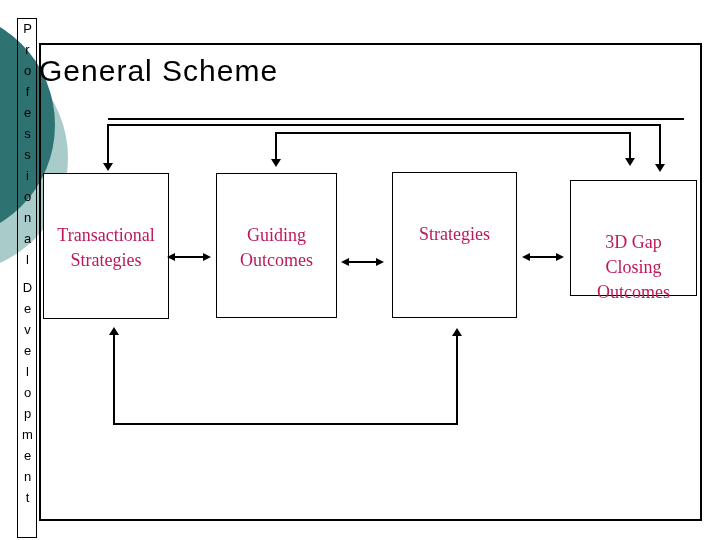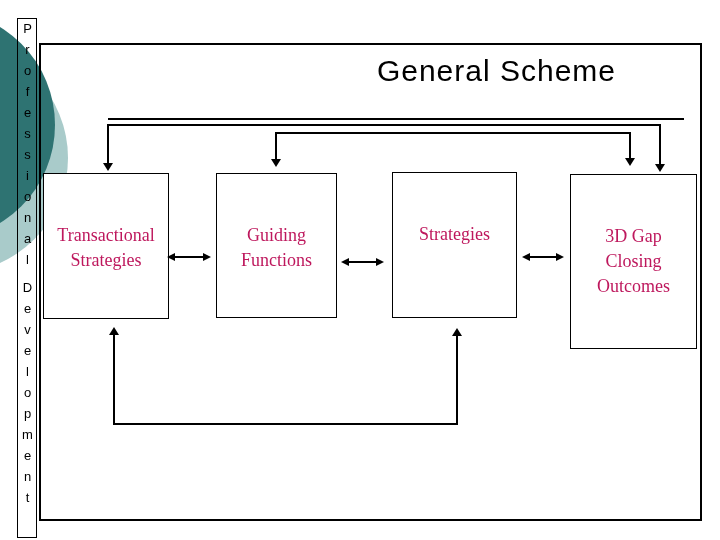--- a/index.html
+++ b/index.html
@@ -18,21 +18,21 @@
          text-orientation:upright;font-size:13px;line-height:20px;
          letter-spacing:6px;color:#000;}
   #vtext-top{top:21px;}
   #vtext-bottom{top:280px;}
 
   
   #frame{position:absolute;left:39px;top:43px;width:663px;height:478px;
          border:2px solid #000;box-sizing:border-box;}
 
   
-  #title{position:absolute;left:39px;top:54px;width:577px;text-align:right;
+  #title{position:absolute;left:39px;top:54px;width:577px;text-align:left;
          font-size:30px;letter-spacing:1px;color:#000;}
   .hline{position:absolute;background:#000;height:1.5px;}
   #title-underline{left:108px;top:118px;width:576px;}
 
   
   #rail-a{left:108px;top:124px;width:552px;}
   #rail-b{left:276px;top:132px;width:355px;}
   .vline{position:absolute;background:#000;width:2px;}
 
   
@@ -43,21 +43,21 @@
   .tri-right{border-top:4px solid transparent;border-bottom:4px solid transparent;border-left:8px solid #000;}
 
   
   .fbox{position:absolute;border:1.5px solid #000;box-sizing:border-box;background:#fff;
         text-align:center;}
   .fbox .lbl{display:block;padding-top:49px;font-family:Liberation Serif, serif;
         font-size:18px;line-height:25px;color:#be185d;white-space:pre-line;}
   #box-1{left:43px;top:173px;width:126px;height:146px;}
   #box-2{left:216px;top:173px;width:121px;height:145px;}
   #box-3{left:392px;top:172px;width:125px;height:146px;}
-  #box-4{left:570px;top:174px;width:127px;height:175px;}
+  #box-4{left:570px;top:180px;width:127px;height:116px;}
 
   
   .harrow{position:absolute;height:8px;}
   .harrow .bar{position:absolute;left:5px;right:5px;top:3px;height:2px;background:#000;}
   .harrow .tri-left{left:0;top:0;}
   .harrow .tri-right{right:0;top:0;}
   #arrow-12{left:167px;top:253px;width:44px;}
   #arrow-23{left:341px;top:258px;width:43px;}
   #arrow-34{left:522px;top:253px;width:42px;}
 </style>
@@ -89,21 +89,21 @@
   <span class="tri tri-down" style="left:271px;top:159px;"></span>
   <div class="vline" style="left:629px;top:132px;height:27px;"></div>
   <span class="tri tri-down" style="left:625px;top:158px;"></span>
 
   <div class="fbox" id="box-1">
     <span class="lbl">Transactional
 Strategies</span>
   </div>
   <div class="fbox" id="box-2">
     <span class="lbl">Guiding
-Functions</span>
+Outcomes</span>
   </div>
   <div class="fbox" id="box-3">
     <span class="lbl">Strategies</span>
   </div>
   <div class="fbox" id="box-4">
     <span class="lbl">3D Gap
 Closing
 Outcomes</span>
   </div>
 

